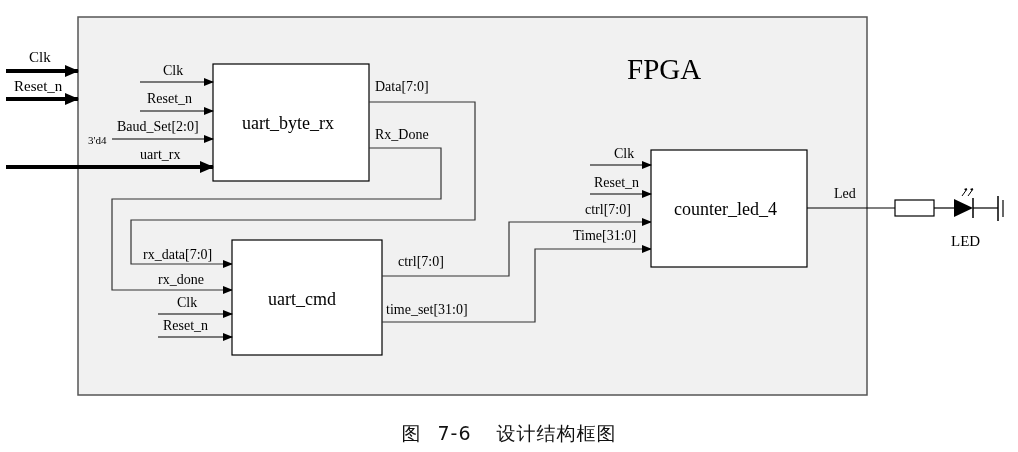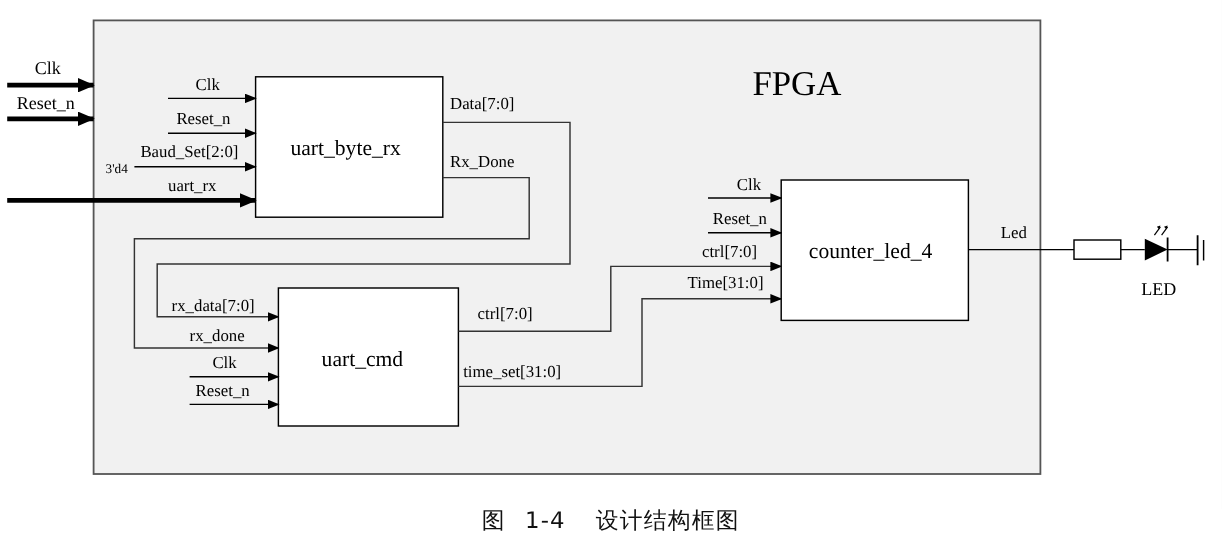--- a/index.html
+++ b/index.html
@@ -93,14 +93,14 @@
   </g>
   <line x1="973" y1="208" x2="998" y2="208" stroke="#000" stroke-width="1.2"></line>
   <g>
     <line x1="998" y1="196" x2="998" y2="221" stroke="#000" stroke-width="1.5"></line>
     <line x1="1003" y1="200" x2="1003" y2="217" stroke="#000" stroke-width="1.2"></line>
   </g>
   <text class="lbl" x="951" y="246" font-size="15">LED</text>
 </svg>
 
 <div class="cap">
-  <span>图</span><span>1-4</span><span style="margin-left:17px">设计结构框图</span>
+  <span>图</span><span>7-6</span><span style="margin-left:17px">设计结构框图</span>
 </div>
 
 </body></html>

